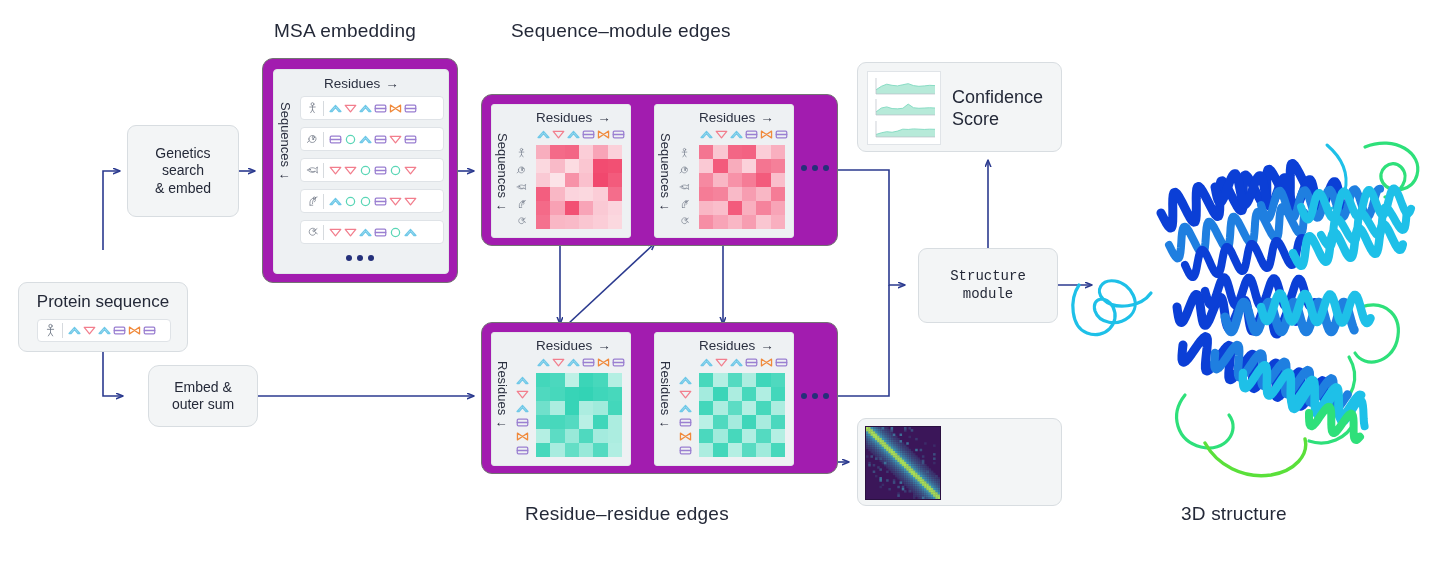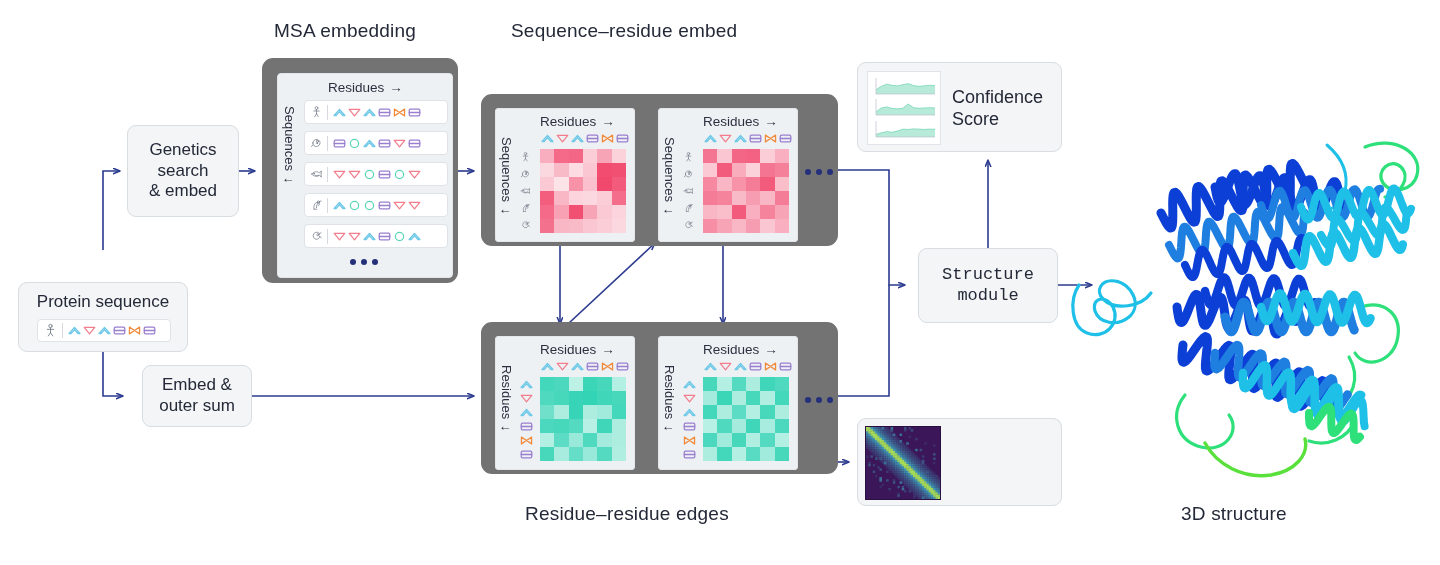--- a/index.html
+++ b/index.html
@@ -23,29 +23,29 @@
   }
 
   
   .card {
     position: absolute;
     background: #f3f5f6;
     border: 1px solid #d8dde1;
     border-radius: 9px;
   }
   .card.outer {
-    background: #737373;
-    border: 5px solid #737373;
+    background: #a21caf;
+    border: 1px solid #737373;
     border-radius: 11px;
   }
   .card-label {
     position:absolute; inset:0;
     display:flex; align-items:center; justify-content:center;
     text-align:center;
-    font-size: 17px; line-height: 1.22;
+    font-size: 14px; line-height: 1.22;
     color:#242938; white-space: pre-line;
   }
 
   
   .seqstrip {
     position:absolute;
     background:#fff;
     border:1px solid #dfe3e7;
     border-radius:4px;
     display:flex; align-items:center;
@@ -144,21 +144,21 @@
 
       <path d="M988,248 L988,160" marker-end="url(#ah)"></path>
 
       <path d="M838,462 L849,462" marker-end="url(#ah)"></path>
 
       <path d="M1058,285 L1092,285" marker-end="url(#ah)"></path>
     </g>
   </svg>
 
   <div class="caption" style="left:274px; top:20px;">MSA embedding</div>
-  <div class="caption" style="left:511px; top:20px;">Sequence–residue embed</div>
+  <div class="caption" style="left:511px; top:20px;">Sequence–module edges</div>
   <div class="caption" style="left:525px; top:503px;">Residue–residue edges</div>
   <div class="caption" style="left:1181px; top:503px;">3D structure</div>
 
   <div class="card" style="left:18px; top:250px; width:170px; height:70px;margin-top:32px;">
     <div style="position:absolute; left:0; right:0; top:9px; text-align:center; font-size:17px; color:#242938;">Protein sequence</div>
     <div class="seqstrip" style="left:18px; top:36px; width:134px; height:23px;">
       <svg viewBox="0 0 18 18" width="14" height="15.120000000000001" class="org-ico">
           <g fill="none" stroke="#6f7785" stroke-width="1.0" stroke-linejoin="round" stroke-linecap="round">
             <circle cx="9" cy="3.6" r="2"></circle>
             <path d="M9,5.8 L9,11.5 M5.2,7.6 L12.8,7.6 M9,11.5 L6.4,15.5 M9,11.5 L11.6,15.5"></path>
@@ -189,21 +189,21 @@
         </span>
     </div>
   </div>
 
   <div class="card" style="left:127px; top:125px; width:112px; height:92px;">
     <div class="card-label">Genetics
 search
 &amp; embed</div>
   </div>
 
-  <div class="card" style="left:142px; top:365px; width:110px; height:62px;">
+  <div class="card" style="left:148px; top:365px; width:110px; height:62px;border-radius:11px;">
     <div class="card-label">Embed &amp;
 outer sum</div>
   </div>
 
   <div class="card outer" style="left:262px; top:58px; width:196px; height:225px;">
     <div class="msa-inner" style="left:10px; top:10px; width:176px; height:205px;">
       <div class="axis-top" style="left:50px; top:6px;">
         <span>Residues</span>
         <span>→</span>
       </div>

